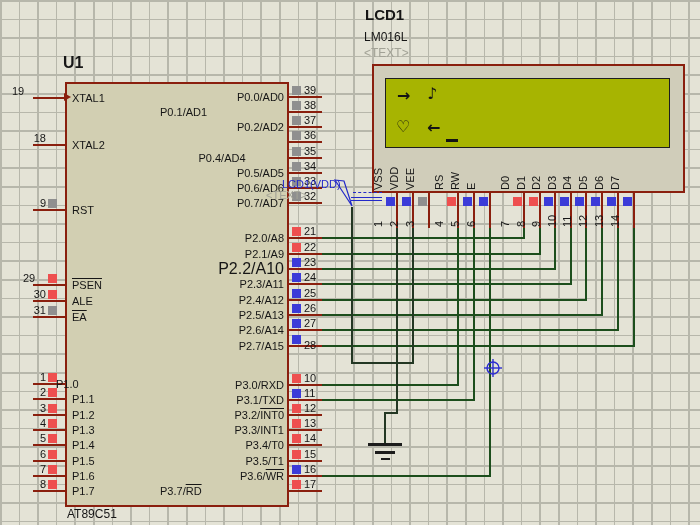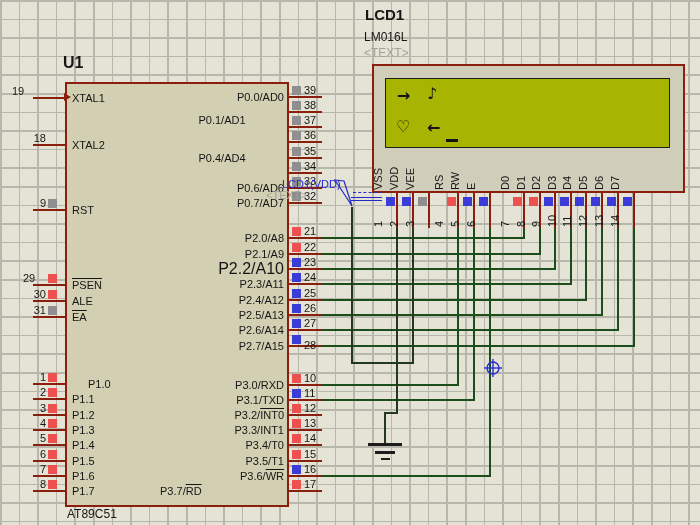--- a/index.html
+++ b/index.html
@@ -97,21 +97,21 @@
     <div style="position: absolute; left: 12px; top: 288px; width: 34px; text-align: right; font-size: 11px; line-height: 12px; white-space: nowrap; z-index: 4;">30</div>
     <div style="position: absolute; left: 48px; top: 290px; width: 9px; height: 9px; background: rgb(238, 79, 79); z-index: 3;"></div>
     <div style="position: absolute; left: 72px; top: 295px; font-size: 11px; line-height: 12px; white-space: nowrap; z-index: 4;">ALE</div>
     <div style="position: absolute; left: 33px; top: 316px; width: 32px; height: 2px; background: rgb(138, 31, 14); z-index: 2;"></div>
     <div style="position: absolute; left: 12px; top: 304px; width: 34px; text-align: right; font-size: 11px; line-height: 12px; white-space: nowrap; z-index: 4;">31</div>
     <div style="position: absolute; left: 48px; top: 306px; width: 9px; height: 9px; background: rgb(143, 143, 143); z-index: 3;"></div>
     <div style="position: absolute; left: 72px; top: 311px; font-size: 11px; line-height: 12px; white-space: nowrap; z-index: 4;"><span class="ol">EA</span></div>
     <div style="position: absolute; left: 33px; top: 383px; width: 32px; height: 2px; background: rgb(138, 31, 14); z-index: 2;"></div>
     <div style="position: absolute; left: 12px; top: 371px; width: 34px; text-align: right; font-size: 11px; line-height: 12px; white-space: nowrap; z-index: 4;">1</div>
     <div style="position: absolute; left: 48px; top: 373px; width: 9px; height: 9px; background: rgb(238, 79, 79); z-index: 3;"></div>
-    <div style="position: absolute; left: 88px; top: 378px; font-size: 11px; line-height: 12px; white-space: nowrap; z-index: 4;">P1.0</div>
+    <div style="position: absolute; left: 56px; top: 378px; font-size: 11px; line-height: 12px; white-space: nowrap; z-index: 4;">P1.0</div>
     <div style="position: absolute; left: 33px; top: 398px; width: 32px; height: 2px; background: rgb(138, 31, 14); z-index: 2;"></div>
     <div style="position: absolute; left: 12px; top: 386px; width: 34px; text-align: right; font-size: 11px; line-height: 12px; white-space: nowrap; z-index: 4;">2</div>
     <div style="position: absolute; left: 48px; top: 388px; width: 9px; height: 9px; background: rgb(238, 79, 79); z-index: 3;"></div>
     <div style="position: absolute; left: 72px; top: 393px; font-size: 11px; line-height: 12px; white-space: nowrap; z-index: 4;">P1.1</div>
     <div style="position: absolute; left: 33px; top: 414px; width: 32px; height: 2px; background: rgb(138, 31, 14); z-index: 2;"></div>
     <div style="position: absolute; left: 12px; top: 402px; width: 34px; text-align: right; font-size: 11px; line-height: 12px; white-space: nowrap; z-index: 4;">3</div>
     <div style="position: absolute; left: 48px; top: 404px; width: 9px; height: 9px; background: rgb(238, 79, 79); z-index: 3;"></div>
     <div style="position: absolute; left: 72px; top: 409px; font-size: 11px; line-height: 12px; white-space: nowrap; z-index: 4;">P1.2</div>
     <div style="position: absolute; left: 33px; top: 429px; width: 32px; height: 2px; background: rgb(138, 31, 14); z-index: 2;"></div>
     <div style="position: absolute; left: 12px; top: 417px; width: 34px; text-align: right; font-size: 11px; line-height: 12px; white-space: nowrap; z-index: 4;">4</div>
@@ -133,34 +133,36 @@
     <div style="position: absolute; left: 12px; top: 478px; width: 34px; text-align: right; font-size: 11px; line-height: 12px; white-space: nowrap; z-index: 4;">8</div>
     <div style="position: absolute; left: 48px; top: 480px; width: 9px; height: 9px; background: rgb(238, 79, 79); z-index: 3;"></div>
     <div style="position: absolute; left: 72px; top: 485px; font-size: 11px; line-height: 12px; white-space: nowrap; z-index: 4;">P1.7</div>
     <div style="position: absolute; left: 289px; top: 96px; width: 33px; height: 2px; background: rgb(138, 31, 14); z-index: 2;"></div>
     <div style="position: absolute; left: 304px; top: 84px; font-size: 11px; line-height: 12px; white-space: nowrap; z-index: 4;">39</div>
     <div style="position: absolute; left: 292px; top: 86px; width: 9px; height: 9px; background: rgb(143, 143, 143); z-index: 3;"></div>
     <div style="position: absolute; left: 160px; top: 91px; width: 124px; text-align: right; font-size: 11px; line-height: 12px; white-space: nowrap; z-index: 4;">P0.0/AD0</div>
     <div style="position: absolute; left: 289px; top: 111px; width: 33px; height: 2px; background: rgb(138, 31, 14); z-index: 2;"></div>
     <div style="position: absolute; left: 304px; top: 99px; font-size: 11px; line-height: 12px; white-space: nowrap; z-index: 4;">38</div>
     <div style="position: absolute; left: 292px; top: 101px; width: 9px; height: 9px; background: rgb(143, 143, 143); z-index: 3;"></div>
-    <div style="position: absolute; left: 160px; top: 106px; width: 124px; text-align: center; font-size: 11px; line-height: 12px; white-space: nowrap; z-index: 4; margin-top: 8px;">P0.1/AD1</div>
+    <div style="position: absolute; left: 160px; top: 106px; width: 124px; text-align: left; font-size: 11px; line-height: 12px; white-space: nowrap; z-index: 4;">P0.1/AD1</div>
     <div style="position: absolute; left: 289px; top: 126px; width: 33px; height: 2px; background: rgb(138, 31, 14); z-index: 2;"></div>
     <div style="position: absolute; left: 304px; top: 114px; font-size: 11px; line-height: 12px; white-space: nowrap; z-index: 4;">37</div>
     <div style="position: absolute; left: 292px; top: 116px; width: 9px; height: 9px; background: rgb(143, 143, 143); z-index: 3;"></div>
+    <div style="position: absolute; left: 160px; top: 121px; width: 124px; text-align: right; font-size: 11px; line-height: 12px; white-space: nowrap; z-index: 4;">P0.2/AD2</div>
     <div style="position: absolute; left: 289px; top: 141px; width: 33px; height: 2px; background: rgb(138, 31, 14); z-index: 2;"></div>
     <div style="position: absolute; left: 304px; top: 129px; font-size: 11px; line-height: 12px; white-space: nowrap; z-index: 4;">36</div>
     <div style="position: absolute; left: 292px; top: 131px; width: 9px; height: 9px; background: rgb(143, 143, 143); z-index: 3;"></div>
     <div style="position: absolute; left: 289px; top: 157px; width: 33px; height: 2px; background: rgb(138, 31, 14); z-index: 2;"></div>
     <div style="position: absolute; left: 304px; top: 145px; font-size: 11px; line-height: 12px; white-space: nowrap; z-index: 4;">35</div>
     <div style="position: absolute; left: 292px; top: 147px; width: 9px; height: 9px; background: rgb(143, 143, 143); z-index: 3;"></div>
     <div style="position: absolute; left: 160px; top: 152px; width: 124px; text-align: center; font-size: 11px; line-height: 12px; white-space: nowrap; z-index: 4;">P0.4/AD4</div>
     <div style="position: absolute; left: 289px; top: 172px; width: 33px; height: 2px; background: rgb(138, 31, 14); z-index: 2;"></div>
     <div style="position: absolute; left: 304px; top: 160px; font-size: 11px; line-height: 12px; white-space: nowrap; z-index: 4;">34</div>
     <div style="position: absolute; left: 292px; top: 162px; width: 9px; height: 9px; background: rgb(143, 143, 143); z-index: 3;"></div>
+    <div style="position: absolute; left: 160px; top: 167px; width: 124px; text-align: right; font-size: 11px; line-height: 12px; white-space: nowrap; z-index: 4;">P0.5/AD5</div>
     <div style="position: absolute; left: 289px; top: 187px; width: 33px; height: 2px; background: rgb(138, 31, 14); z-index: 2;"></div>
     <div style="position: absolute; left: 304px; top: 175px; font-size: 11px; line-height: 12px; white-space: nowrap; z-index: 4;">33</div>
     <div style="position: absolute; left: 292px; top: 177px; width: 9px; height: 9px; background: rgb(143, 143, 143); z-index: 3;"></div>
     <div style="position: absolute; left: 160px; top: 182px; width: 124px; text-align: right; font-size: 11px; line-height: 12px; white-space: nowrap; z-index: 4;">P0.6/AD6</div>
     <div style="position: absolute; left: 289px; top: 202px; width: 33px; height: 2px; background: rgb(138, 31, 14); z-index: 2;"></div>
     <div style="position: absolute; left: 304px; top: 190px; font-size: 11px; line-height: 12px; white-space: nowrap; z-index: 4;">32</div>
     <div style="position: absolute; left: 292px; top: 192px; width: 9px; height: 9px; background: rgb(143, 143, 143); z-index: 3;"></div>
     <div style="position: absolute; left: 160px; top: 197px; width: 124px; text-align: right; font-size: 11px; line-height: 12px; white-space: nowrap; z-index: 4;">P0.7/AD7</div>
     <div style="position: absolute; left: 289px; top: 237px; width: 33px; height: 2px; background: rgb(138, 31, 14); z-index: 2;"></div>
     <div style="position: absolute; left: 304px; top: 225px; font-size: 11px; line-height: 12px; white-space: nowrap; z-index: 4;">21</div>

